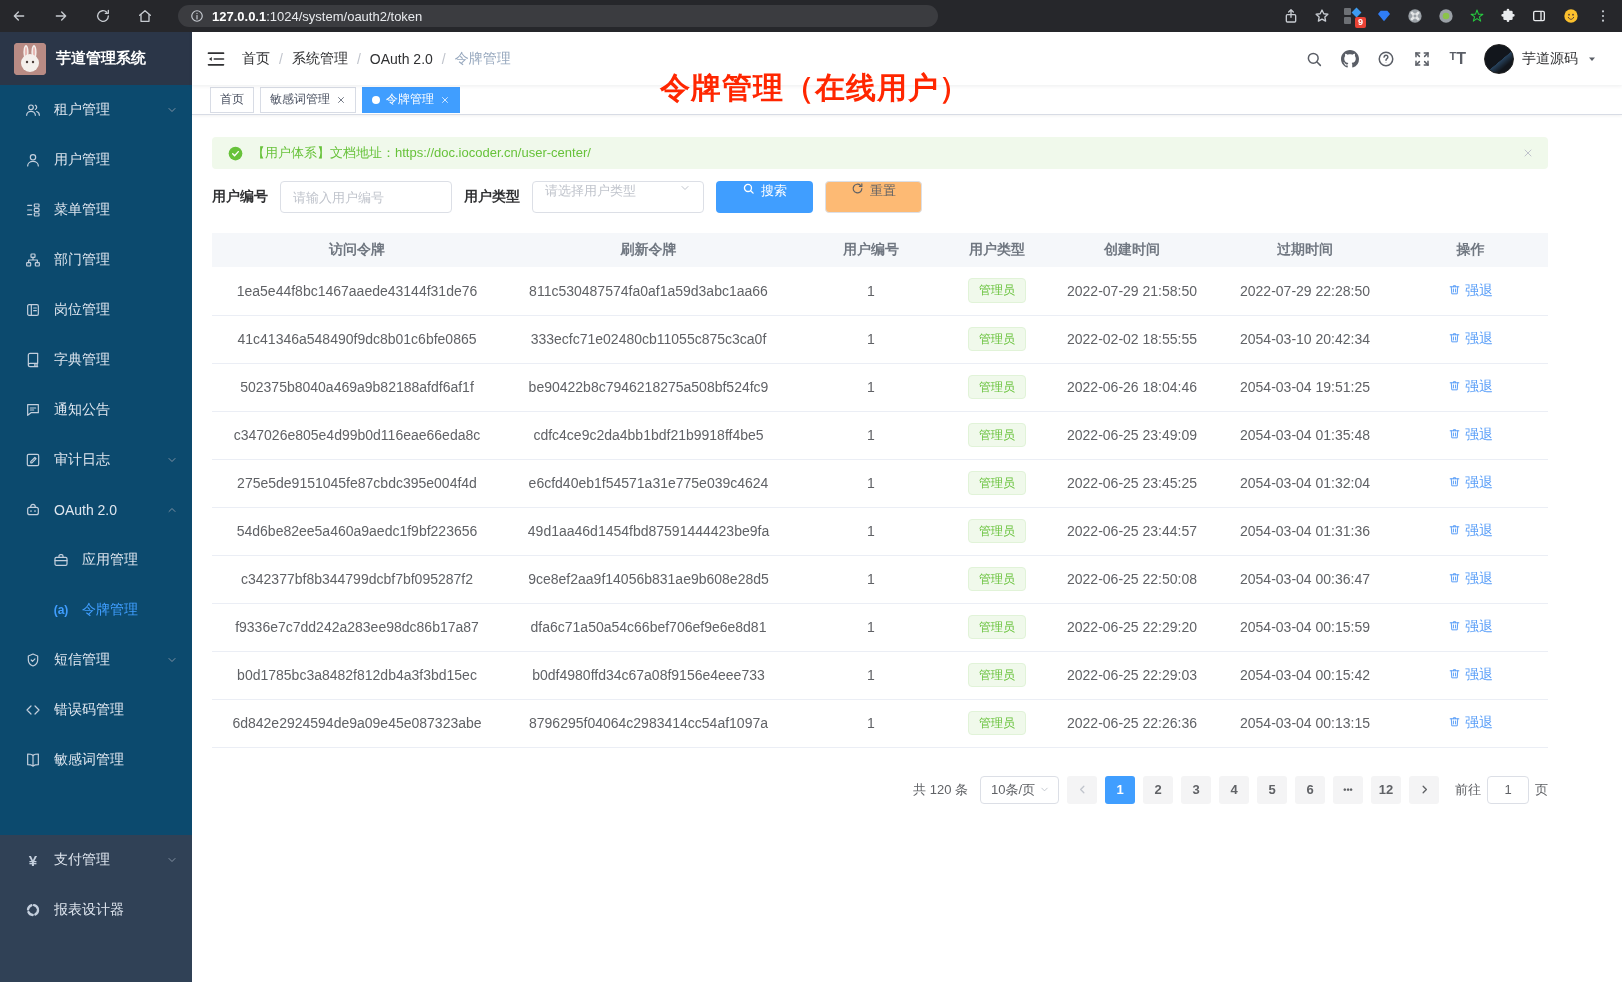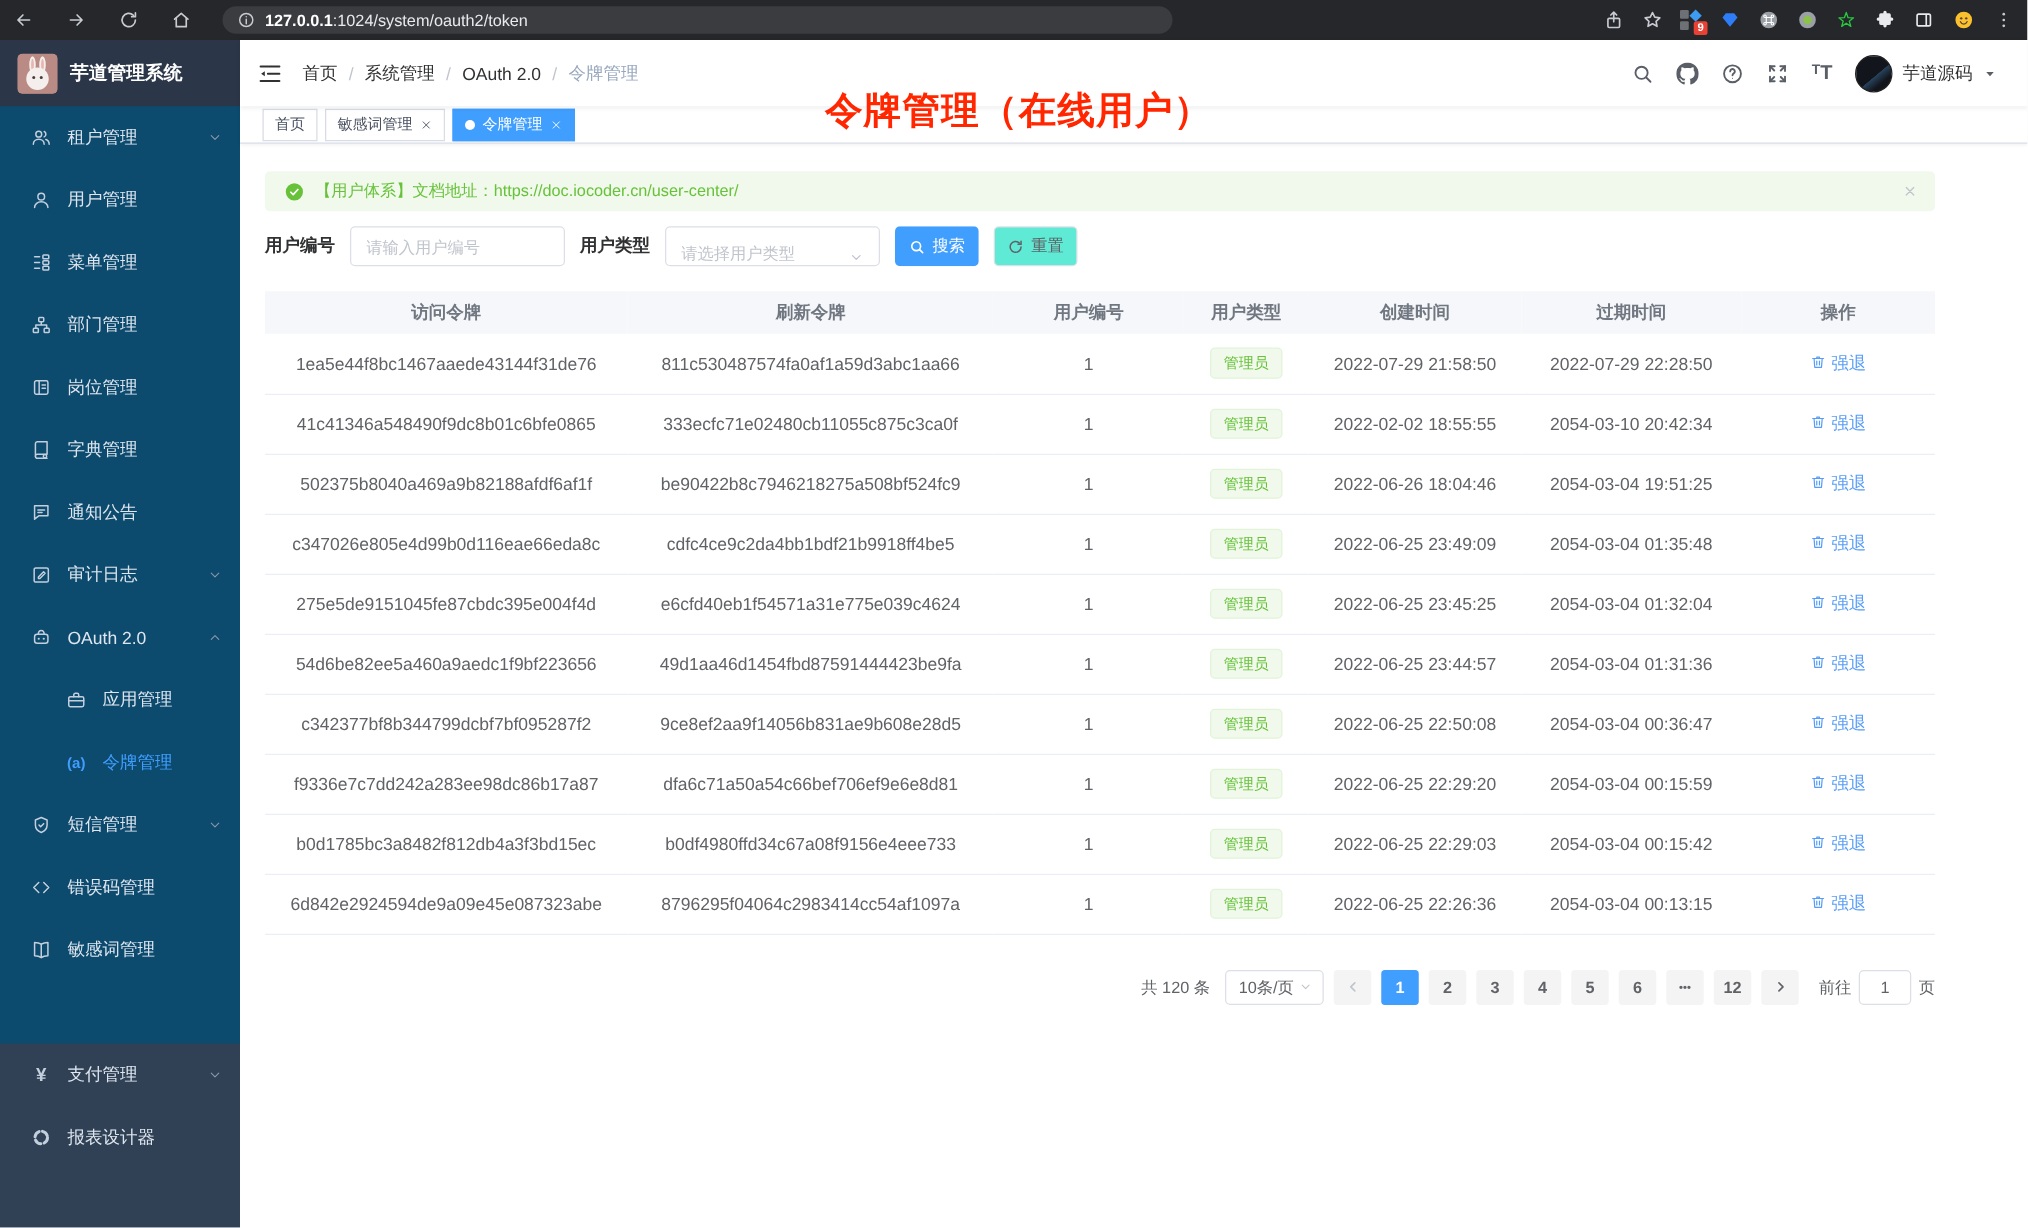--- a/index.html
+++ b/index.html
@@ -87,31 +87,31 @@
   .alert svg.chk { width:15px; height:15px; flex-shrink:0; }
   .alert a { color:#67c23a; text-decoration:none; }
   .alert .alert-close { position:absolute; right:14px; color:#c0c4cc; cursor:pointer; display:inline-flex; }
   .alert .alert-close svg { width:12px; height:12px; }
 
   .filter { display:flex; align-items:center; margin-top:12px; }
   .filter .flabel { font-size:14px; font-weight:700; color:#303133; margin-right:12px; white-space:nowrap; }
   .f-input, .f-select { width:172px; height:32px; border:1px solid #dcdfe6; border-radius:4px;
     font-size:13px; padding:0 12px; color:#606266; background:#fff; }
   .f-input::placeholder { color:#c0c4cc; }
-  .f-select { display:flex; align-items:flex-end; justify-content:space-between; margin-right:12px; cursor:pointer; }
+  .f-select { display:flex; align-items:flex-start; justify-content:space-between; margin-right:12px; cursor:pointer; }
   .f-select .ph { color:#c0c4cc; }
   .f-select .sel-arrow { color:#c0c4cc; display:inline-flex; }
   .f-select .sel-arrow svg { width:12px; height:12px; }
   .f-input { margin-right:12px; }
   .filter .flabel.second { margin-left:0; }
-  .btn { height:32px; border-radius:4px; font-size:13px; display:inline-flex; align-items:center;
-    gap:6px; padding:0 10px; cursor:pointer; border:1px solid transparent; }
+  .btn { height:32px; border-radius:4px; font-size:13px; display:inline-flex; 
+    gap:6px; padding:0 25px; cursor:pointer; border:1px solid transparent; }
   .btn svg { width:13px; height:13px; }
   .btn-primary { background:#409eff; color:#fff; }
-  .btn-plain { background:#5eead4; color:#606266; border-color:#dcdfe6; margin-left:12px; }
+  .btn-plain { background:#fdba74; color:#606266; border-color:#dcdfe6; margin-left:12px; }
 
   table.grid { width:100%; border-collapse:collapse; margin-top:20px; table-layout:fixed; }
   table.grid th { height:34px; background:#f5f7fa; color:#707781; font-size:14px; font-weight:700; text-align:center; }
   table.grid td { height:48px; border-bottom:1px solid #ebeef5; color:#606266; font-size:14px;
     text-align:center; white-space:nowrap; overflow:hidden; }
   .utag { display:inline-block; padding:3px 10px; background:#f0f9eb; border:1px solid #e1f3d8;
     border-radius:4px; color:#67c23a; font-size:12px; line-height:1.4; }
   .kick { color:#579df8; cursor:pointer; display:inline-flex; align-items:center; gap:4px; font-size:14px; }
   .kick svg { width:13px; height:13px; }
 

